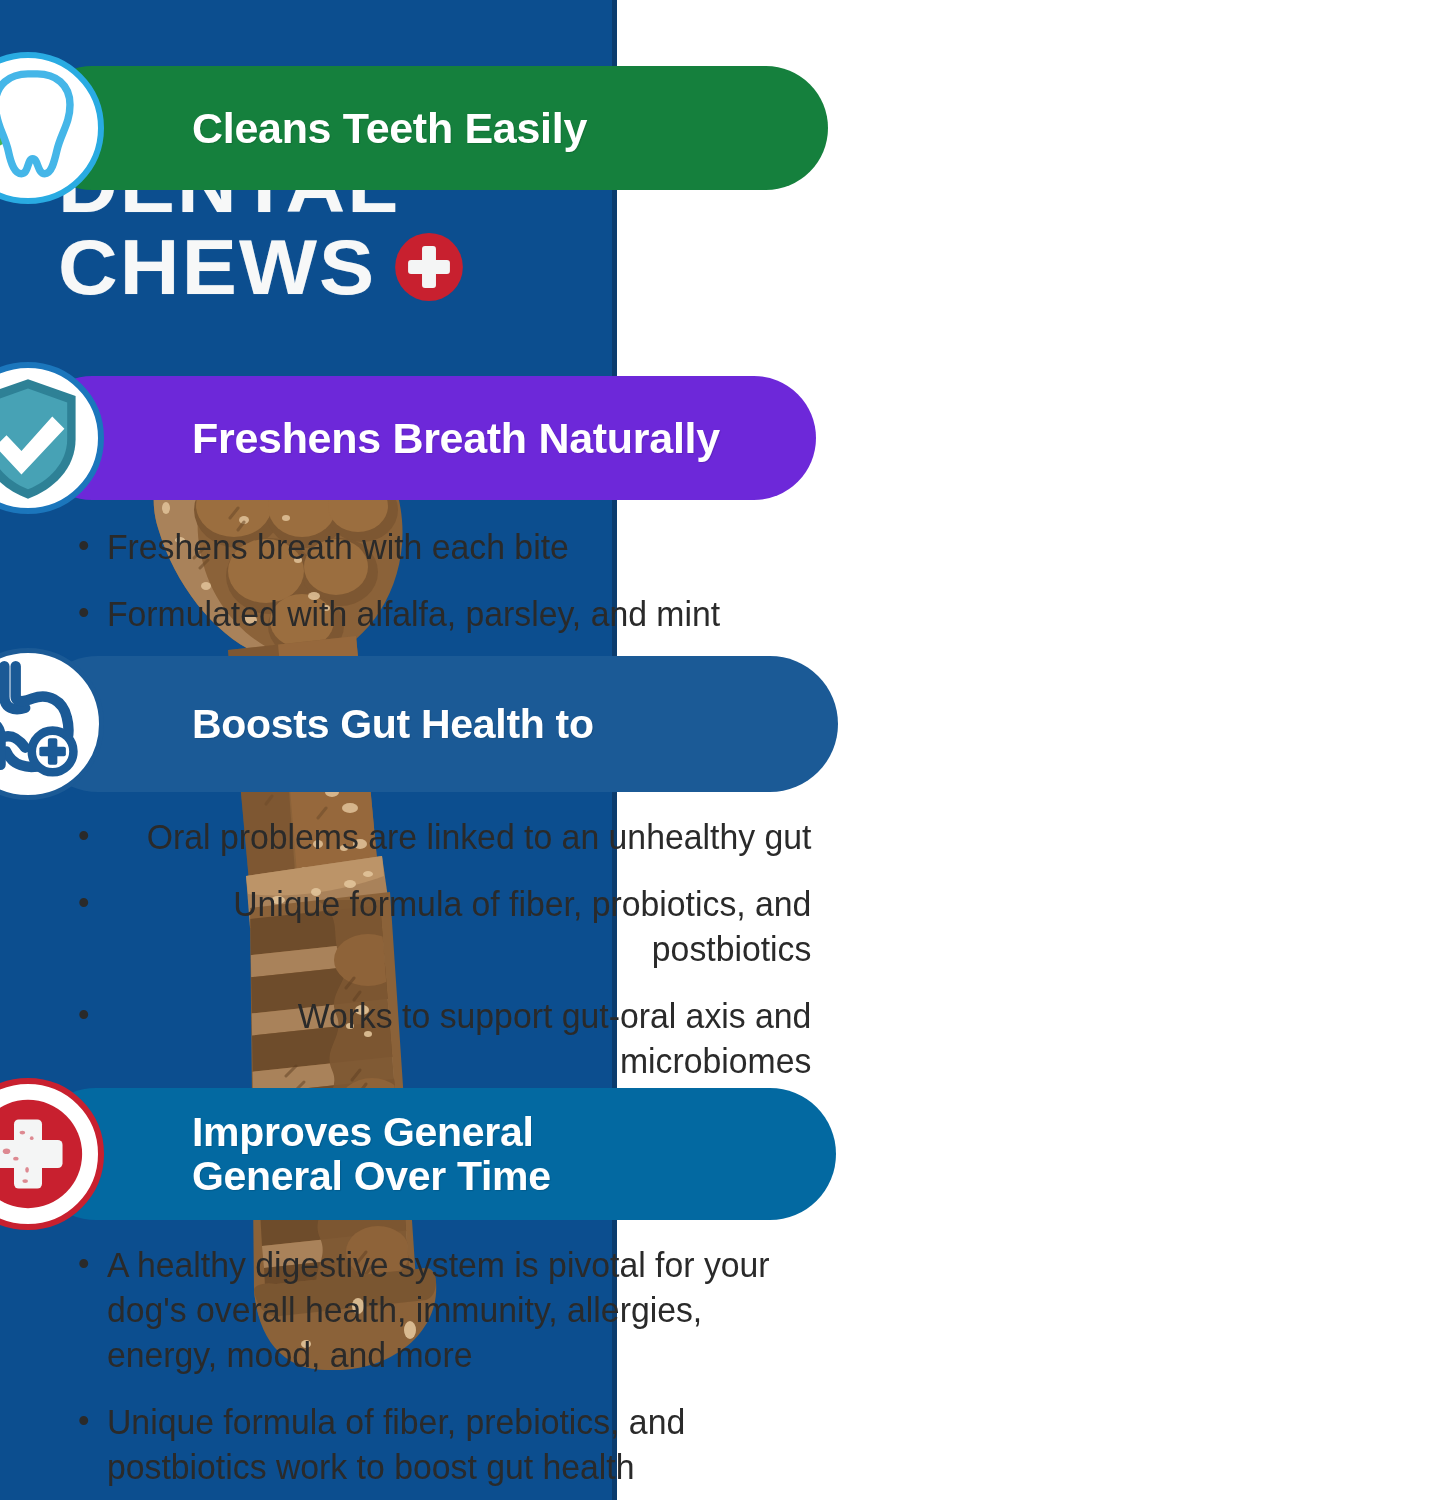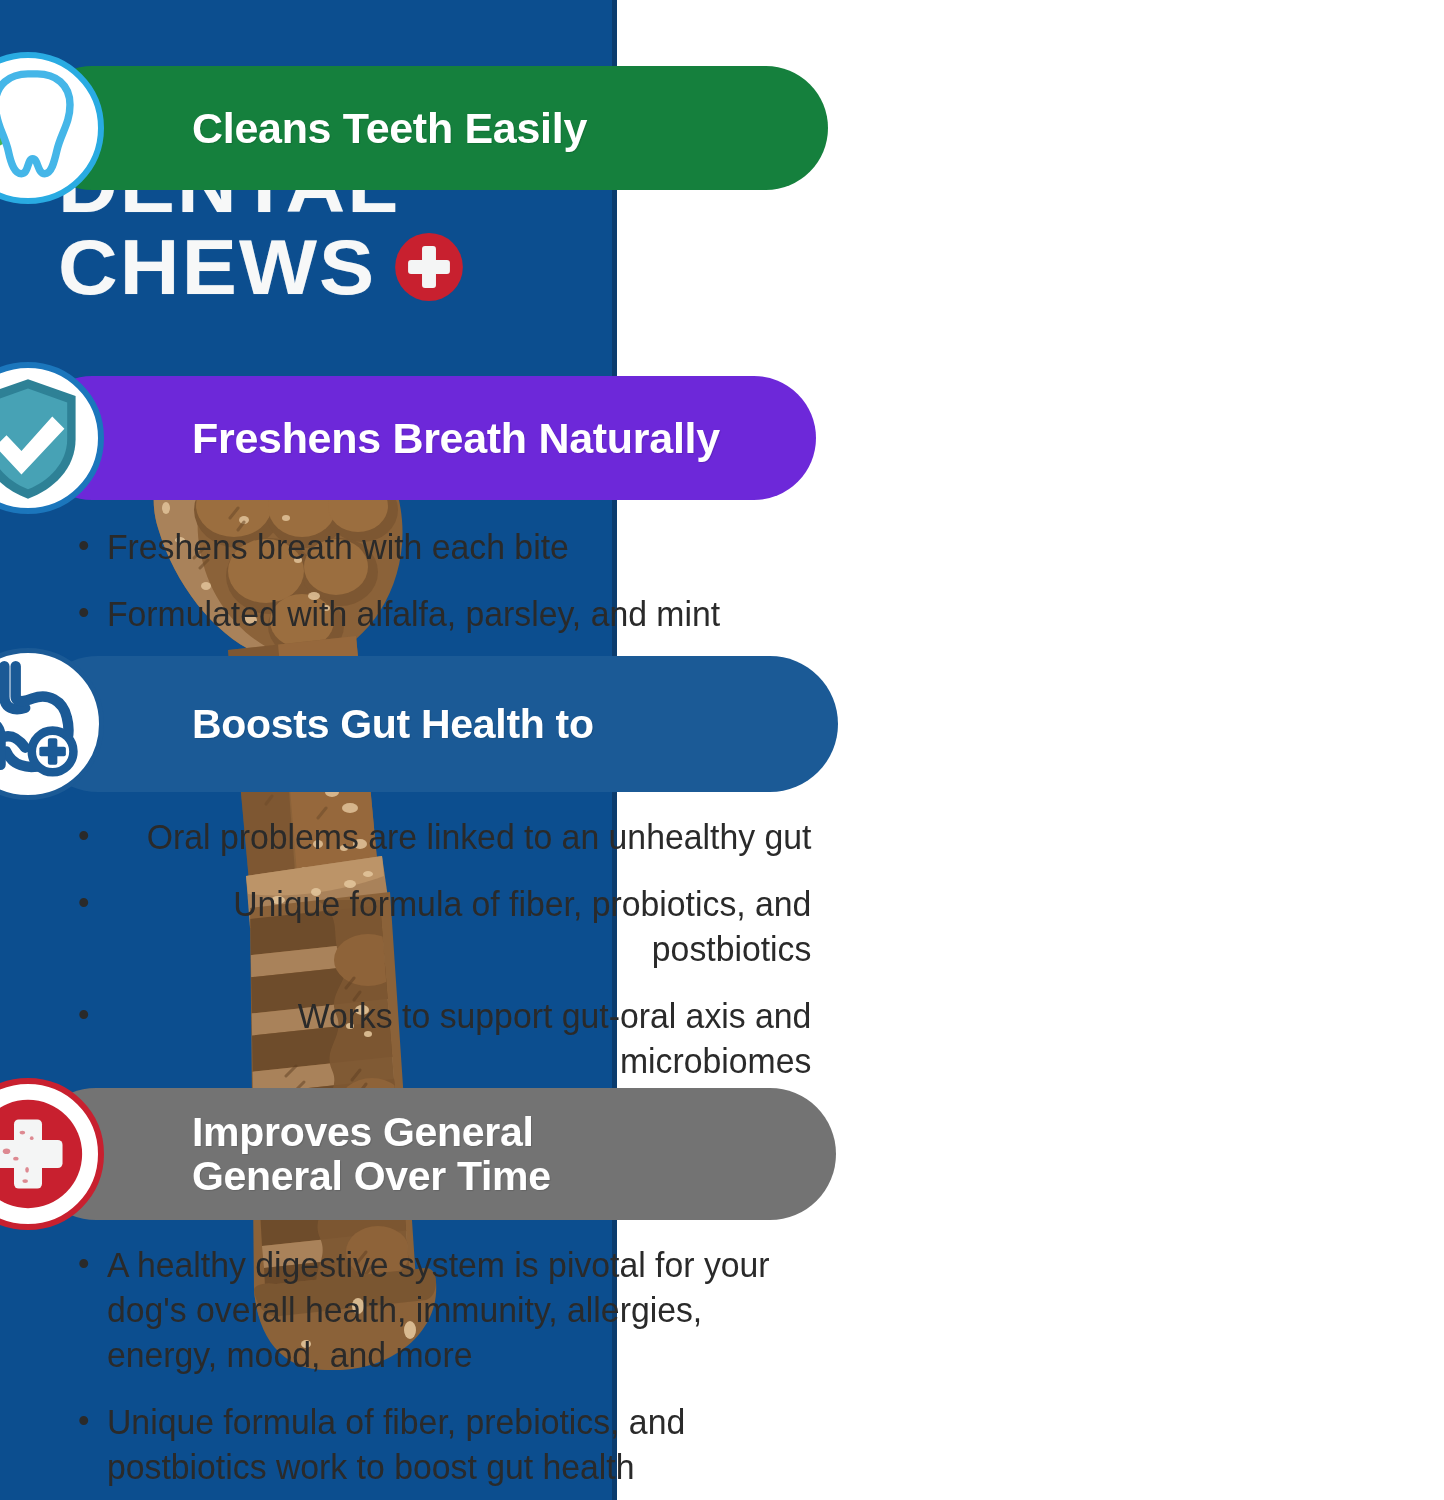--- a/index.html
+++ b/index.html
@@ -418,21 +418,21 @@
       </div>
     </div>
     <div class="bullets" style="top:158px;text-align:right;">
       <div class="bullet">Oral problems are linked to an unhealthy gut</div>
       <div class="bullet">Unique formula of fiber, probiotics, and postbiotics</div>
       <div class="bullet">Works to support gut-oral axis and microbiomes</div>
     </div>
   </div>
 
   <div class="section" style="top:1088px; height:410px;">
-    <div class="banner" style="top:0; width:806px; height:132px; border-radius:66px; background:#737373;">
+    <div class="banner" style="top:0; width:806px; height:132px; border-radius:66px; background:#0369a1;">
       <div class="badge ring-red">
         <svg viewBox="0 0 150 150" width="150" height="150" xmlns="http://www.w3.org/2000/svg">
           <circle cx="75" cy="75" r="58" fill="#C8202F"></circle>
           <g fill="#F4F5F5">
             <rect x="60" y="38" width="30" height="74" rx="5"></rect>
             <rect x="38" y="60" width="74" height="30" rx="5"></rect>
           </g>
           <g fill="#C8202F" opacity="0.5">
             <ellipse cx="69" cy="52" rx="3" ry="2"></ellipse>
             <ellipse cx="79" cy="58" rx="2" ry="2"></ellipse>

